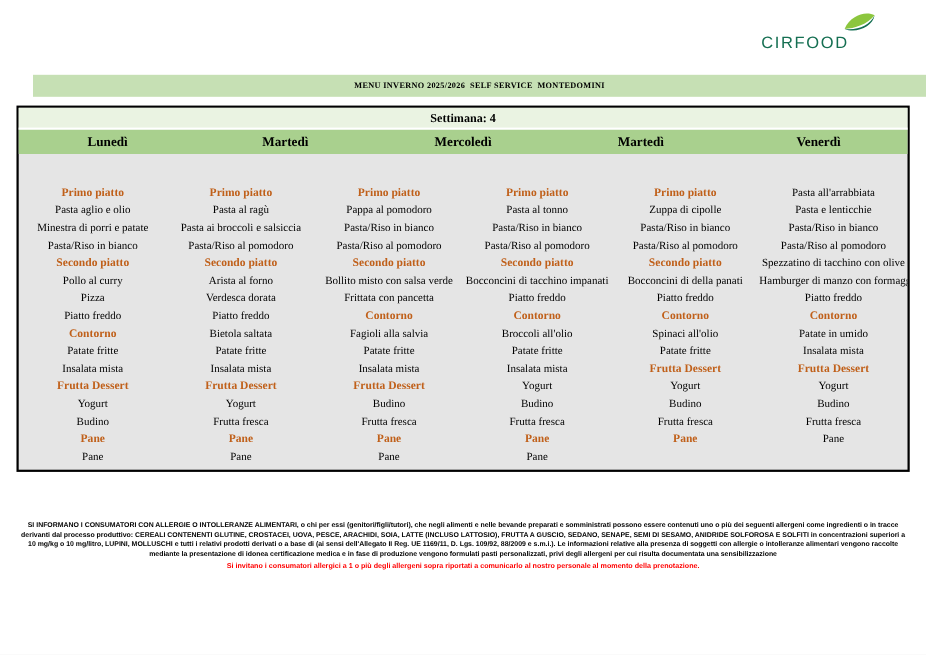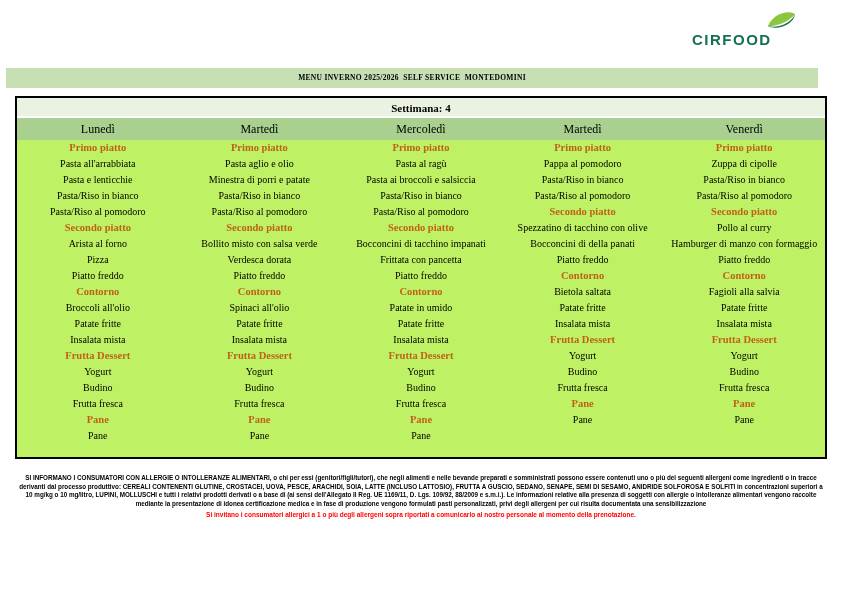--- a/index.html
+++ b/index.html
@@ -15,54 +15,54 @@
 
   
   .logo {
     position:absolute; top:12px; right:50px;
     width:100px; height:36px;
   }
   .logo-swoosh { position:absolute; top:-2px; right:-4px; width:30px; height:22px; }
   .logo-text {
     position:absolute; bottom:0; left:0;
     font-family:"Liberation Sans", sans-serif;
-    font-weight:bold; font-size:15px; letter-spacing:1.5px;
+    font-weight:normal; font-size:15px; letter-spacing:1.5px;
     color:#156f52;
   }
 
   
   .banner {
-    position:absolute; left:6px; top:68px; width:812px; height:20px;
+    position:absolute; left:30px; top:68px; width:812px; height:20px;
     background:#c6e0b4;
     text-align:center; line-height:20px;
     font-weight:bold; font-size:7.5px; letter-spacing:.3px;
     white-space:pre;
   }
 
   
   .table-wrap {
     position:absolute; left:15px; top:96px; width:812px;
     border:2px solid #000;
-    background:#bef264;
-    padding-bottom:13px;
+    background:#e5e5e5;
+    padding-bottom:3px;
   }
   .week-row {
     height:20px; line-height:20px;
     background:#eaf3e2;
     border-bottom:2px solid #fff;
     text-align:center; font-weight:bold; font-size:11px;
   }
   .day-row {
     display:grid; grid-template-columns:repeat(5,1fr);
     background:#a9d08e;
     height:22px; line-height:22px;
   }
-  .day-cell { text-align:center; font-weight:normal; font-size:12px; }
+  .day-cell { text-align:center; font-weight:bold; font-size:12px; }
   .menu-grid {
-    display:grid; grid-template-columns:repeat(5,1fr);
+    display:grid; grid-template-columns:repeat(6,1fr);margin-top:28px;
   }
   .menu-grid > div {
     height:16px; line-height:16px;
     text-align:center; font-size:10px;
     white-space:nowrap; overflow:hidden;
   }
   .menu-grid > .sec {
     font-weight:bold;
     color:#c0601a;
     font-size:10.5px;
@@ -110,20 +110,21 @@
     <div class="menu-grid">
         <div class="sec">Primo piatto</div>
         <div class="sec">Primo piatto</div>
         <div class="sec">Primo piatto</div>
         <div class="sec">Primo piatto</div>
         <div class="sec">Primo piatto</div>
         <div>Pasta all'arrabbiata</div>
         <div>Pasta aglio e olio</div>
         <div>Pasta al ragù</div>
         <div>Pappa al pomodoro</div>
+        <div>Pasta al tonno</div>
         <div>Zuppa di cipolle</div>
         <div>Pasta e lenticchie</div>
         <div>Minestra di porri e patate</div>
         <div>Pasta ai broccoli e salsiccia</div>
         <div>Pasta/Riso in bianco</div>
         <div>Pasta/Riso in bianco</div>
         <div>Pasta/Riso in bianco</div>
         <div>Pasta/Riso in bianco</div>
         <div>Pasta/Riso in bianco</div>
         <div>Pasta/Riso al pomodoro</div>

